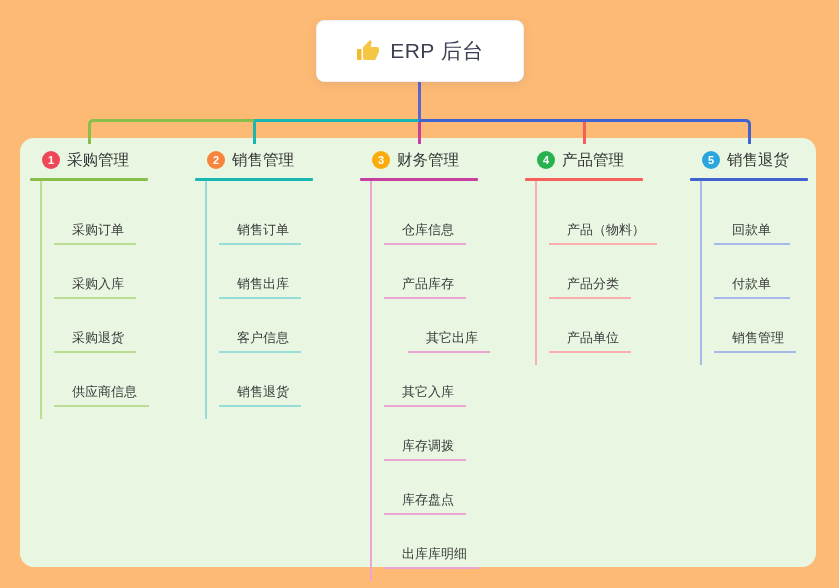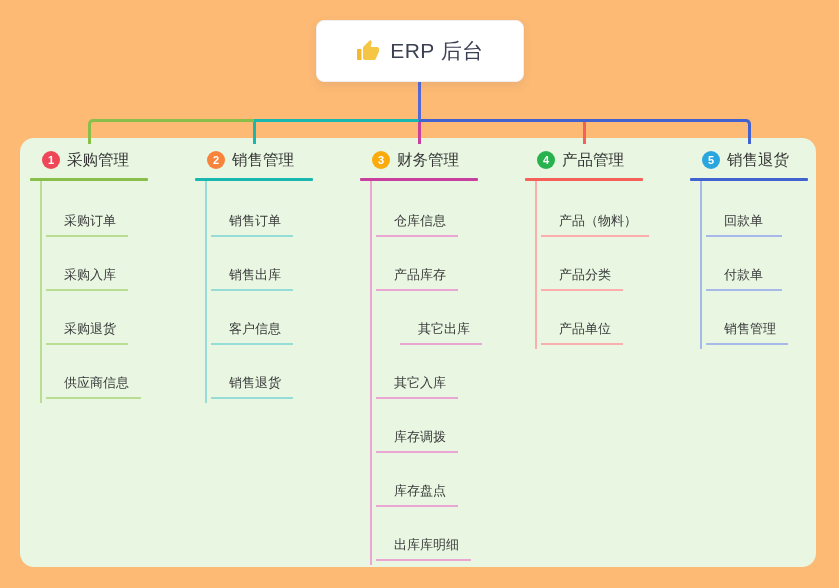--- a/index.html
+++ b/index.html
@@ -19,21 +19,21 @@
   .root-card .title{font-size:21px;font-weight:500;color:#3b4052;letter-spacing:0.5px;}
   .thumb-icon{width:24px;height:24px;display:inline-block;}
 
   .branch{position:absolute;top:147px;width:118px;}
   .branch-header{display:flex;align-items:center;height:26px;padding-left:12px;cursor:pointer;}
   .badge{width:18px;height:18px;border-radius:50%;color:#fff;font-size:11px;font-weight:bold;
          display:flex;align-items:center;justify-content:center;margin-right:7px;flex:0 0 18px;}
   .branch-label{font-size:15.5px;font-weight:500;color:#333333;white-space:nowrap;}
   .underline{height:3px;width:100%;margin-top:5px;border-radius:1px;}
 
-  ul.child-list{list-style:none;margin:0 0 0 10px;padding:4px;border-left:2px solid;font-family:Liberation Mono, monospace;}
+  ul.child-list{list-style:none;margin:0 0 0 10px;padding:12px;border-left:2px solid;}
   ul.child-list li{box-sizing:border-box;height:54px;min-width:76px;width:fit-content;
          border-bottom:2px solid;padding:0 12px 7px 18px;
          display:flex;align-items:flex-end;
          font-size:13px;color:#3a3a3a;line-height:1;white-space:nowrap;cursor:pointer;}
   ul.child-list li:first-child{height:52px;}
 </style>
 </head>
 <body>
 
 <div class="stage">

